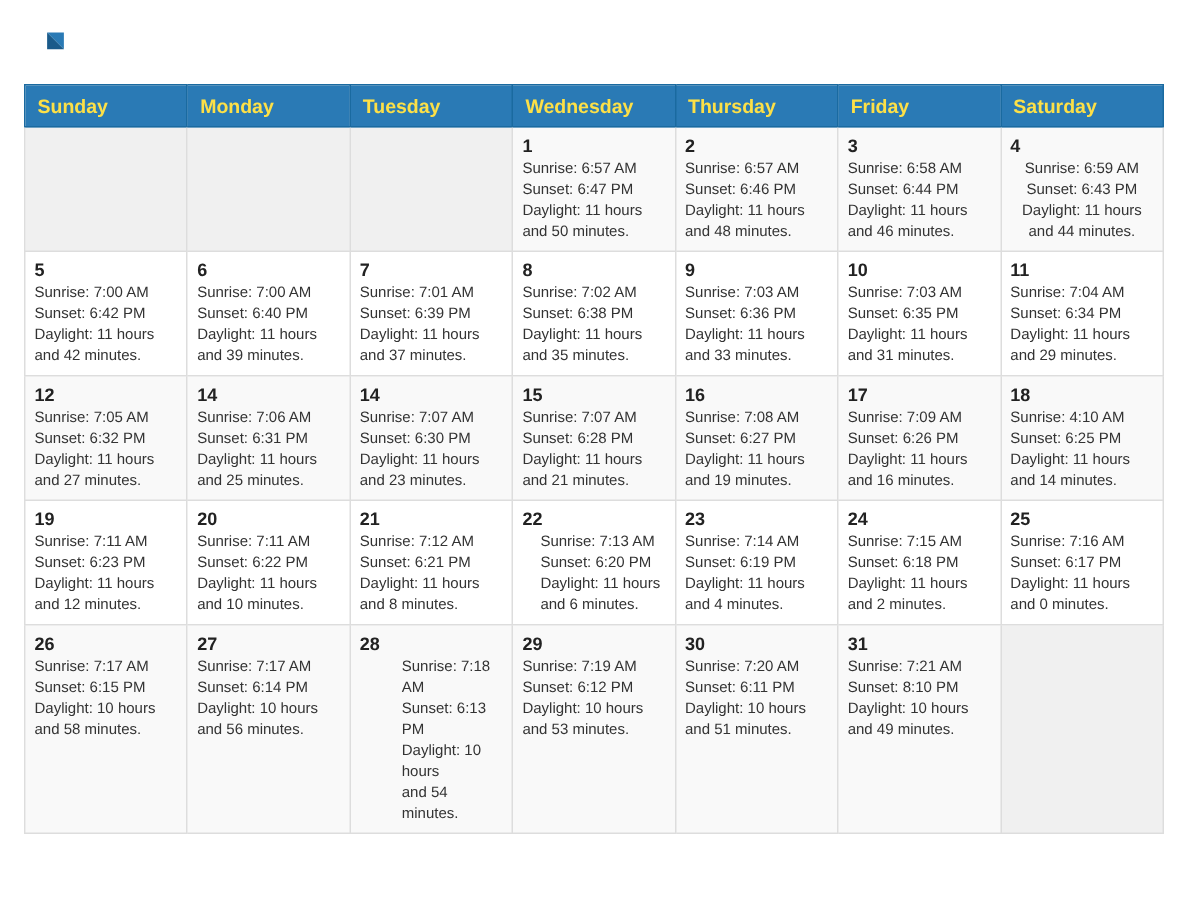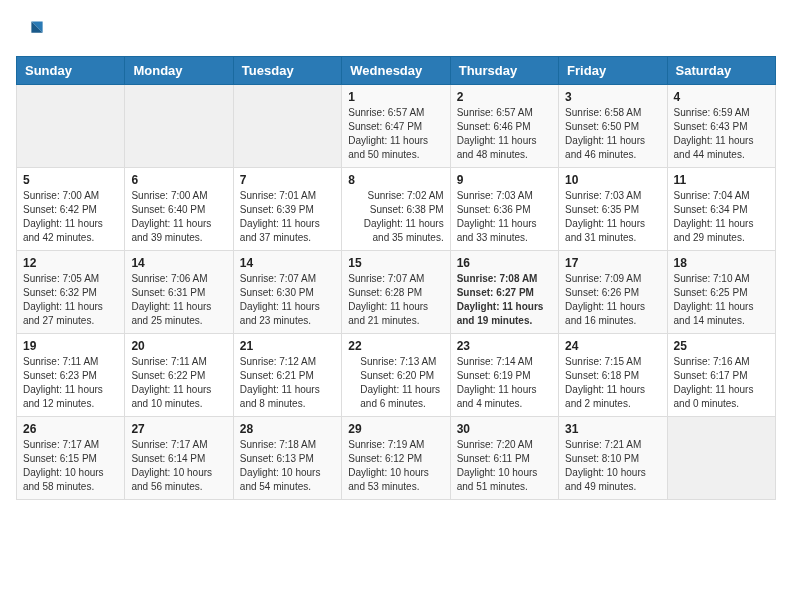--- a/index.html
+++ b/index.html
@@ -46,21 +46,21 @@
       font-size: 14px;
       color: #444;
     }
     .calendar {
       width: 100%;
       border-collapse: collapse;
       border: 1px solid #ccc;
     }
     .calendar th {
       background-color: #2a7ab5;
-      color: #ffffff;
+      color: #fde047;
       font-size: 13px;
       font-weight: bold;
       padding: 6px 8px;
       text-align: left;
       border: 1px solid #1a6aa0;
     }
     .calendar td {
       vertical-align: top;
       padding: 5px 6px;
       border: 1px solid #ddd;
@@ -139,27 +139,27 @@
         <td>
           <div class="day-number">2</div>
           <div class="day-info" style="white-space: pre-line;">Sunrise: 6:57 AM
 Sunset: 6:46 PM
 Daylight: 11 hours
 and 48 minutes.</div>
         </td>
         <td>
           <div class="day-number">3</div>
           <div class="day-info" style="white-space: pre-line;">Sunrise: 6:58 AM
-Sunset: 6:50 PM
+Sunset: 6:44 PM
 Daylight: 11 hours
 and 46 minutes.</div>
         </td>
         <td>
           <div class="day-number">4</div>
-          <div class="day-info" style="white-space: pre-line;">Sunrise: 6:59 AM
+          <div class="day-info" style="white-space: pre-line; text-align: center;">Sunrise: 6:59 AM
 Sunset: 6:43 PM
 Daylight: 11 hours
 and 44 minutes.</div>
         </td>
       </tr>
       <tr>
         <td>
           <div class="day-number">5</div>
           <div class="day-info" style="white-space: pre-line;">Sunrise: 7:00 AM
 Sunset: 6:42 PM
@@ -175,21 +175,21 @@
         </td>
         <td>
           <div class="day-number">7</div>
           <div class="day-info" style="white-space: pre-line;">Sunrise: 7:01 AM
 Sunset: 6:39 PM
 Daylight: 11 hours
 and 37 minutes.</div>
         </td>
         <td>
           <div class="day-number">8</div>
-          <div class="day-info" style="white-space: pre-line; text-align: right;">Sunrise: 7:02 AM
+          <div class="day-info" style="white-space: pre-line;">Sunrise: 7:02 AM
 Sunset: 6:38 PM
 Daylight: 11 hours
 and 35 minutes.</div>
         </td>
         <td>
           <div class="day-number">9</div>
           <div class="day-info" style="white-space: pre-line;">Sunrise: 7:03 AM
 Sunset: 6:36 PM
 Daylight: 11 hours
 and 33 minutes.</div>
@@ -233,35 +233,35 @@
         </td>
         <td>
           <div class="day-number">15</div>
           <div class="day-info" style="white-space: pre-line;">Sunrise: 7:07 AM
 Sunset: 6:28 PM
 Daylight: 11 hours
 and 21 minutes.</div>
         </td>
         <td>
           <div class="day-number">16</div>
-          <div class="day-info" style="white-space: pre-line; font-weight: bold;">Sunrise: 7:08 AM
+          <div class="day-info" style="white-space: pre-line;">Sunrise: 7:08 AM
 Sunset: 6:27 PM
 Daylight: 11 hours
 and 19 minutes.</div>
         </td>
         <td>
           <div class="day-number">17</div>
           <div class="day-info" style="white-space: pre-line;">Sunrise: 7:09 AM
 Sunset: 6:26 PM
 Daylight: 11 hours
 and 16 minutes.</div>
         </td>
         <td>
           <div class="day-number">18</div>
-          <div class="day-info" style="white-space: pre-line;">Sunrise: 7:10 AM
+          <div class="day-info" style="white-space: pre-line;">Sunrise: 4:10 AM
 Sunset: 6:25 PM
 Daylight: 11 hours
 and 14 minutes.</div>
         </td>
       </tr>
       <tr>
         <td>
           <div class="day-number">19</div>
           <div class="day-info" style="white-space: pre-line;">Sunrise: 7:11 AM
 Sunset: 6:23 PM
@@ -321,21 +321,21 @@
         </td>
         <td>
           <div class="day-number">27</div>
           <div class="day-info" style="white-space: pre-line;">Sunrise: 7:17 AM
 Sunset: 6:14 PM
 Daylight: 10 hours
 and 56 minutes.</div>
         </td>
         <td>
           <div class="day-number">28</div>
-          <div class="day-info" style="white-space: pre-line;">Sunrise: 7:18 AM
+          <div class="day-info" style="white-space: pre-line; margin-left: 28px;">Sunrise: 7:18 AM
 Sunset: 6:13 PM
 Daylight: 10 hours
 and 54 minutes.</div>
         </td>
         <td>
           <div class="day-number">29</div>
           <div class="day-info" style="white-space: pre-line;">Sunrise: 7:19 AM
 Sunset: 6:12 PM
 Daylight: 10 hours
 and 53 minutes.</div>

